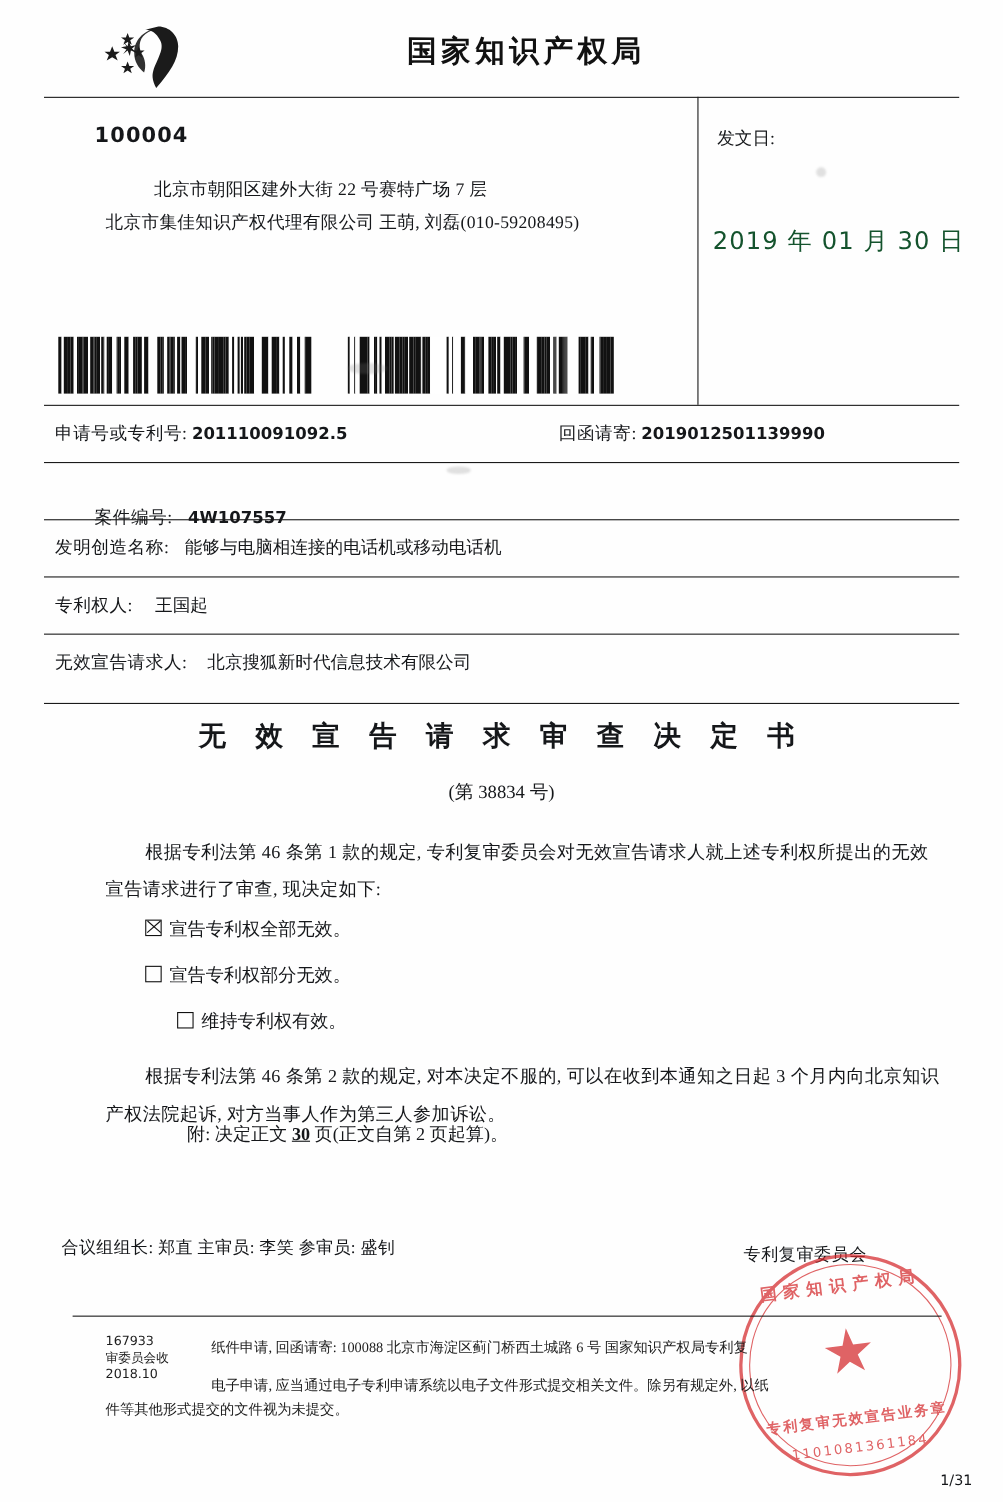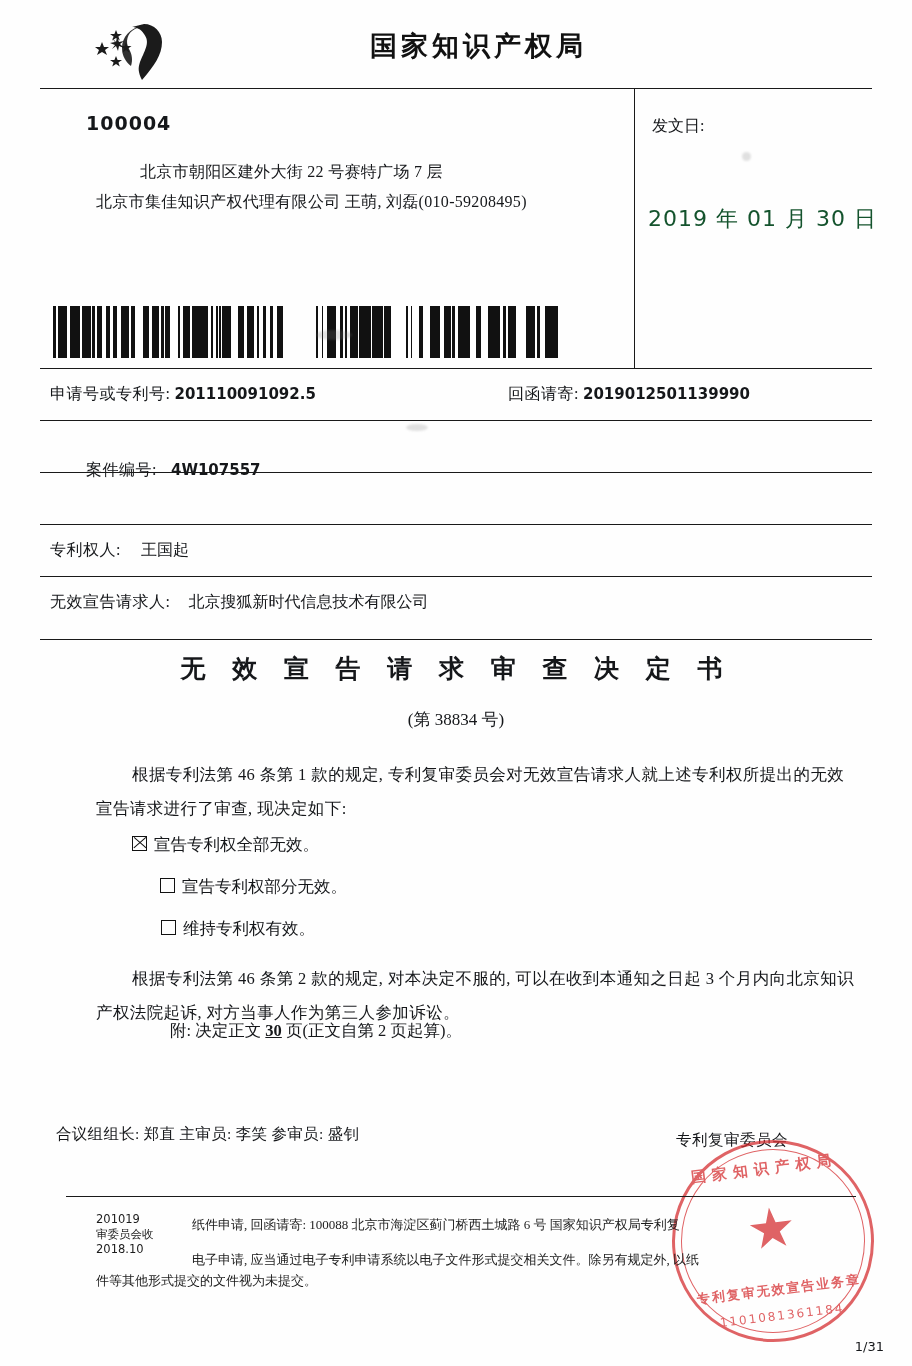--- a/index.html
+++ b/index.html
@@ -555,20 +555,24 @@
     <span class="valn">2019012501139990</span>
   </div>
 
   <div class="hr" style="top:420px;"></div>
   <div class="field" style="left:50px; top:460px;margin-left:36px;">
     <span class="lbl">案件编号:</span>
     <span class="valn" style="margin-left:10px;">4W107557</span>
   </div>
 
   <div class="hr" style="top:472px;"></div>
+  <div class="field" style="left:50px; top:488px;">
+    <span class="lbl">发明创造名称:</span>
+    <span class="plain" style="margin-left:10px;">能够与电脑相连接的电话机或移动电话机</span>
+  </div>
 
   <div class="hr" style="top:524px;"></div>
   <div class="field" style="left:50px; top:540px;">
     <span class="lbl">专利权人:</span>
     <span class="plain" style="margin-left:16px;">王国起</span>
   </div>
 
   <div class="hr" style="top:576px;"></div>
   <div class="field" style="left:50px; top:592px;">
     <span class="lbl">无效宣告请求人:</span>
@@ -576,21 +580,21 @@
   </div>
 
   <div class="doc-title">无 效 宣 告 请 求 审 查 决 定 书</div>
   <div class="doc-number">(第 38834 号)</div>
 
   <div class="para" id="para1">根据专利法第 46 条第 1 款的规定, 专利复审委员会对无效宣告请求人就上述专利权所提出的无效宣告请求进行了审查, 现决定如下:</div>
 
   <div class="option" style="top:834px;">
     <span class="checkbox checked"></span><span>宣告专利权全部无效。</span>
   </div>
-  <div class="option" style="top:876px;margin-left:28px;">
+  <div class="option" style="top:876px;">
     <span class="checkbox"></span><span>宣告专利权部分无效。</span>
   </div>
   <div class="option" style="top:918px;margin-left:29px;">
     <span class="checkbox"></span><span>维持专利权有效。</span>
   </div>
 
   <div class="para" id="para2" style="top:962px;">根据专利法第 46 条第 2 款的规定, 对本决定不服的, 可以在收到本通知之日起 3 个月内向北京知识产权法院起诉, 对方当事人作为第三人参加诉讼。</div>
 
   <div id="attach">
     <span>附:  决定正文</span>
@@ -604,21 +608,21 @@
   <div class="seal">
     <div class="seal-inner"></div>
     <div class="seal-star"></div>
     <div class="seal-top-text">国家知识产权局</div>
     <div class="seal-bottom-text">专利复审无效宣告业务章</div>
     <div class="seal-code">1101081361184</div>
   </div>
 
   <div class="footer-rule"></div>
   <div class="footer-left">
-    <div>201019</div>
+    <div>167933</div>
     <div>审委员会收</div>
     <div>2018.10</div>
   </div>
   <div class="footer-body">
     <div class="footer-line2">纸件申请, 回函请寄: 100088 北京市海淀区蓟门桥西土城路 6 号   国家知识产权局专利复</div>
     <div class="footer-line3" style="margin-top:14px;">电子申请, 应当通过电子专利申请系统以电子文件形式提交相关文件。除另有规定外, 以纸</div>
     <div class="footer-line4">件等其他形式提交的文件视为未提交。</div>
   </div>
   <div class="page-num">1/31</div>
 

